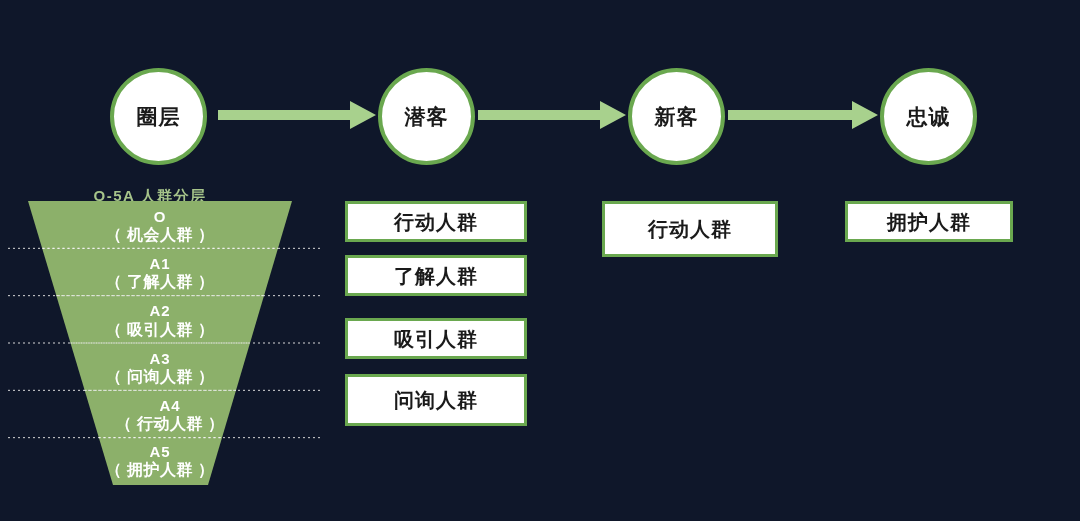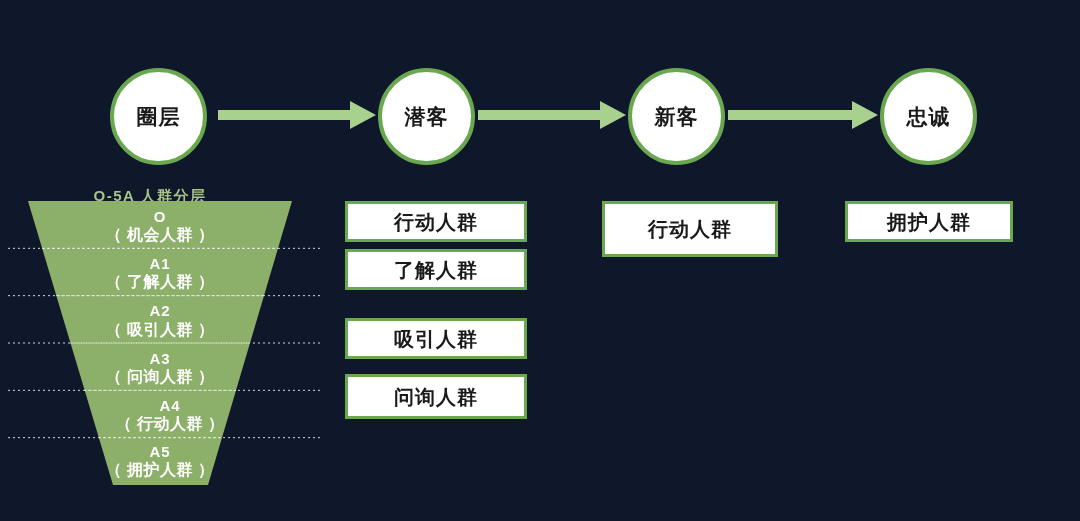--- a/index.html
+++ b/index.html
@@ -180,27 +180,27 @@
           <span class="code">A5</span>
           <span class="desc">（ 拥护人群 ）</span>
         </div>
       </div>
   </div>
 
   <div id="tag-boxes">
       <div class="tag-box" style="left: 345px; top: 201px; width: 182px; height: 41px; border-color: rgb(106, 168, 79);">
         <span class="tag-text">行动人群</span>
       </div>
-      <div class="tag-box" style="left: 345px; top: 249px; width: 182px; height: 41px; border-color: rgb(106, 168, 79); text-align: center;">
+      <div class="tag-box" style="left: 345px; top: 255px; width: 182px; height: 41px; border-color: rgb(106, 168, 79); text-align: center;">
         <span class="tag-text">了解人群</span>
       </div>
       <div class="tag-box" style="left: 345px; top: 318px; width: 182px; height: 41px; border-color: rgb(106, 168, 79);">
         <span class="tag-text">吸引人群</span>
       </div>
-      <div class="tag-box" style="left: 345px; top: 374px; width: 182px; height: 45px; border-color: rgb(106, 168, 79);">
+      <div class="tag-box" style="left: 345px; top: 374px; width: 182px; height: 52px; border-color: rgb(106, 168, 79);">
         <span class="tag-text">问询人群</span>
       </div>
       <div class="tag-box" style="left: 602px; top: 201px; width: 176px; height: 56px; border-color: rgb(106, 168, 79);">
         <span class="tag-text">行动人群</span>
       </div>
       <div class="tag-box" style="left: 845px; top: 201px; width: 168px; height: 41px; border-color: rgb(106, 168, 79);">
         <span class="tag-text">拥护人群</span>
       </div>
     </div>
 

